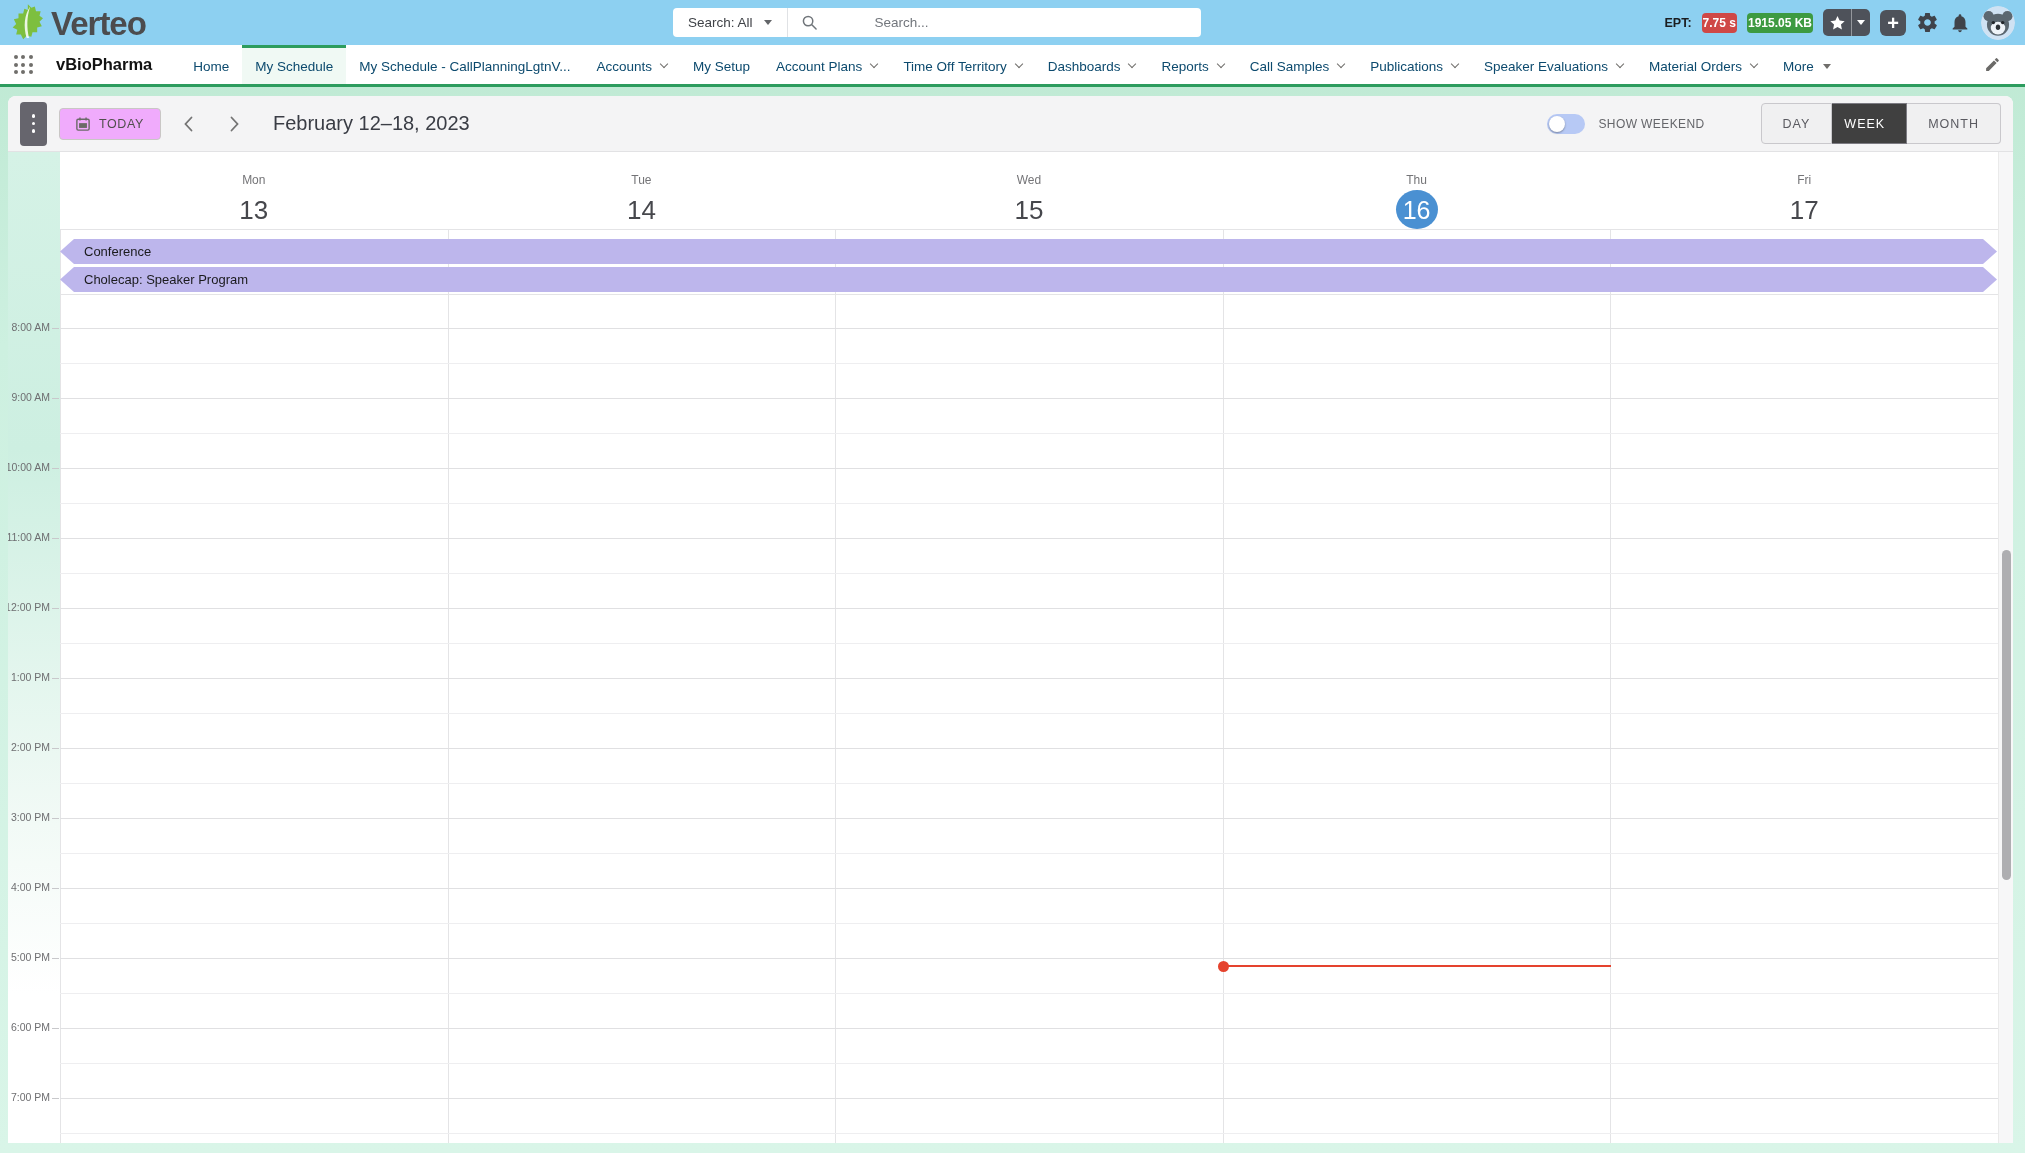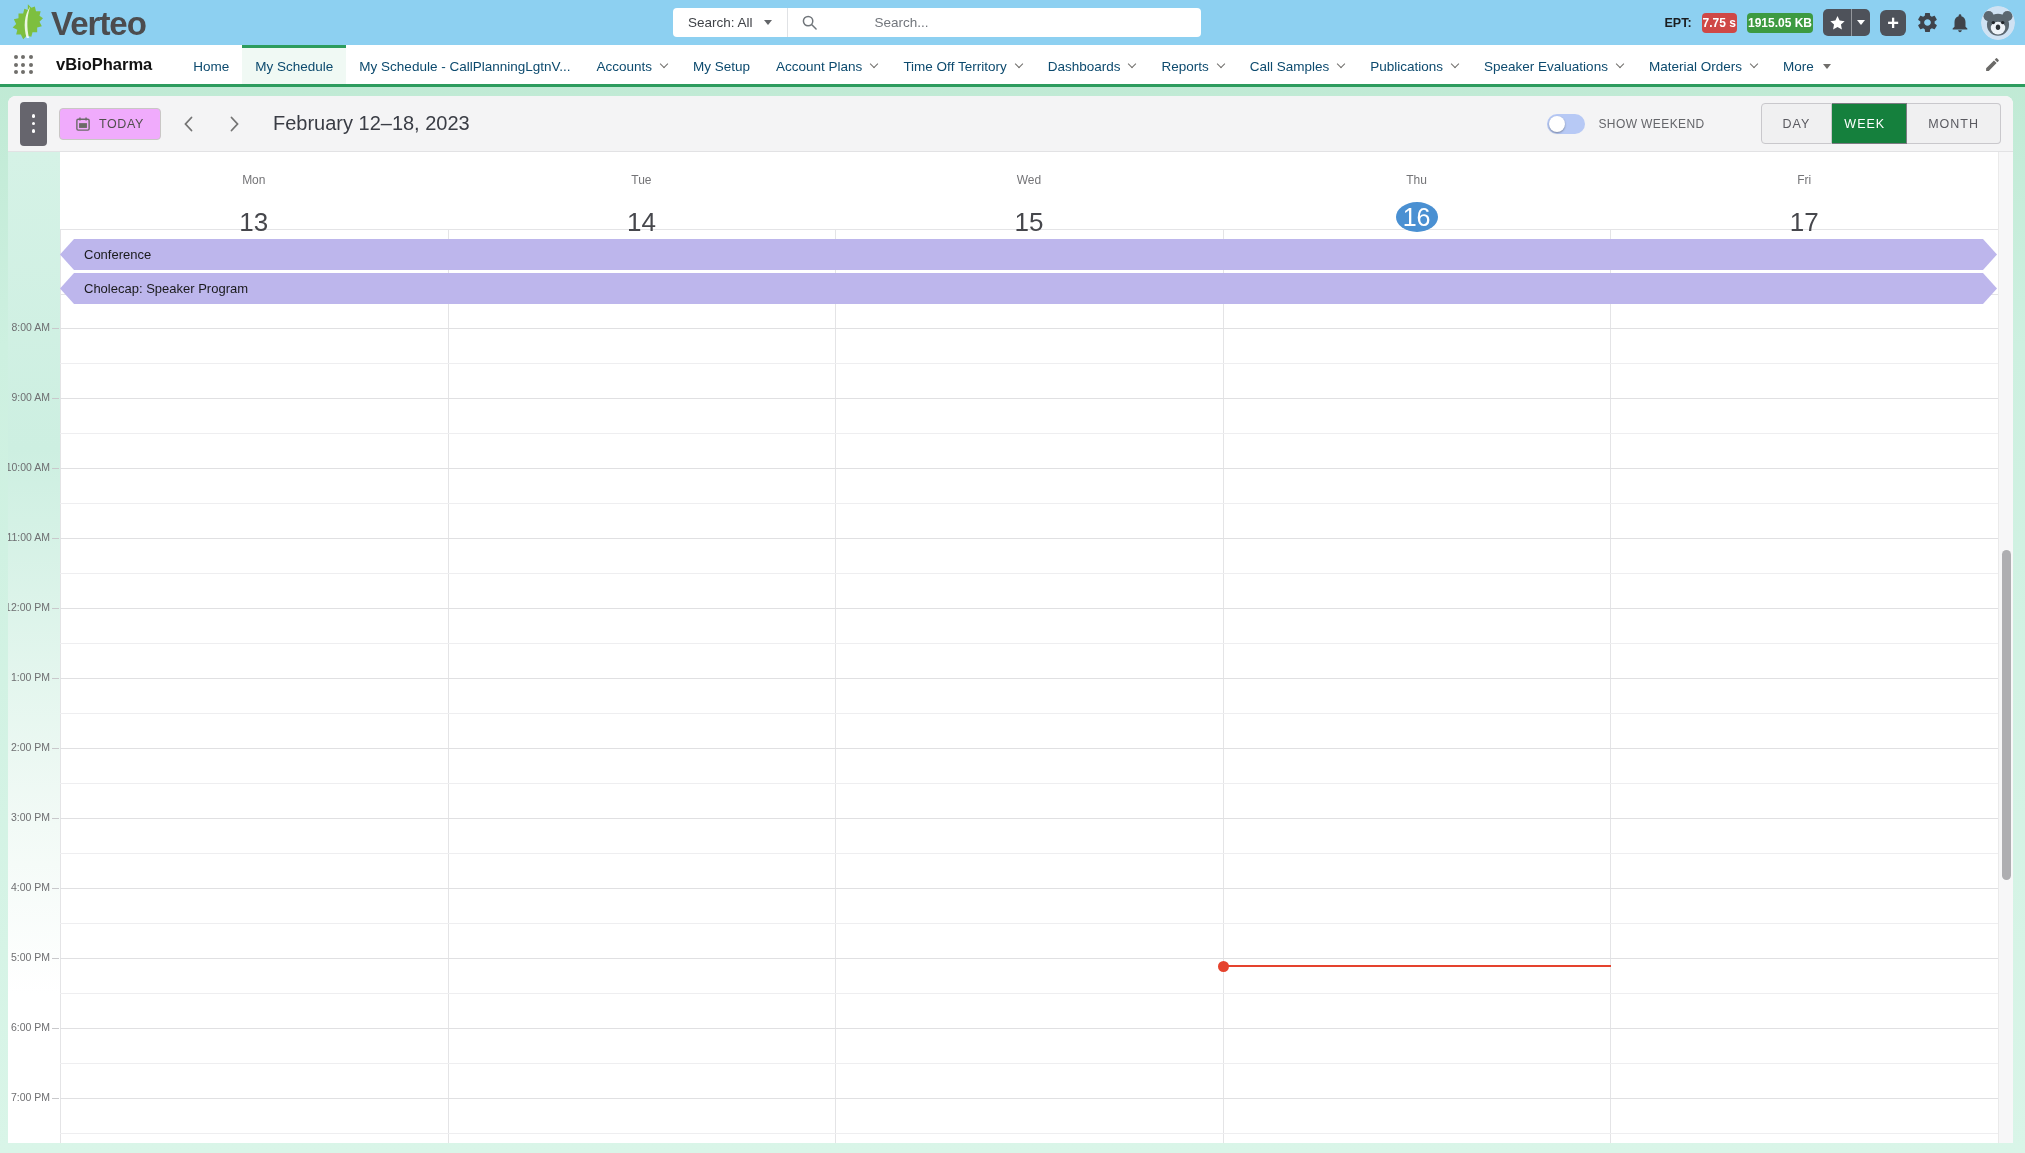--- a/index.html
+++ b/index.html
@@ -57,34 +57,34 @@
   .cal-title { font-size:20px; color:#3a3d45; margin-left:10px; }
   .toolbar-spacer { flex:1; }
   .toggle-wrap { display:flex; align-items:center; gap:13px; margin-right:46px; }
   .toggle { width:38px; height:20px; border-radius:10px; background:#b7c9f5; position:relative; cursor:pointer; border:none; }
   .toggle .knob { position:absolute; left:2px; top:2px; width:16px; height:16px; border-radius:50%; background:#fff; box-shadow:0 1px 2px rgba(0,0,0,.35); }
   .toggle-label { font-size:12px; letter-spacing:.4px; color:#65666a; }
   .views { display:flex; }
   .view-btn { height:41px; padding:0 21px; background:#f0f0f1; border:1px solid #c9c8cc; border-left-width:0; font-size:12.5px; letter-spacing:1px; color:#5a5a60; cursor:pointer; font-family:inherit; }
   .view-btn:first-of-type { border-left-width:1px; border-radius:4px 0 0 4px; }
   .view-btn:last-of-type { border-radius:0 4px 4px 0; }
-  .view-btn.is-selected { background:#15803d; border-color:#7c7b82; color:#fff;padding-left:12px; }
+  .view-btn.is-selected { background:#404040; border-color:#7c7b82; color:#fff;padding-left:12px; }
 
   
   .cal { position:absolute; left:0; top:56px; width:2005px; height:991px; }
   .gutter-bg { position:absolute; left:0; top:0; width:52px; height:100%; background:linear-gradient(180deg,#d5f2e6 0%,#cdefe1 30%,#f2faf6 68%,#fff 85%); }
   .day-headers { position:absolute; left:52px; top:0; width:1938px; height:78px; display:flex; border-bottom:1px solid #e4e4e6; }
-  .day-head { flex:1; display:flex; flex-direction:column; align-items:center; padding-top:21px; gap:20px; cursor:pointer; }
+  .day-head { flex:1; display:flex; flex-direction:column; align-items:center; padding-top:21px; gap:8px; cursor:pointer; }
   .day-name { font-size:12px; color:#747477; }
   .day-num { font-size:26px; color:#46474c; line-height:30px; }
   .day-head.is-today .day-num { width:42px; height:42px; border-radius:50%; background:#4a90d2; color:#fff; display:flex; align-items:center; justify-content:center; margin-top:-5px; font-size:25px; }
   .col-lines { position:absolute; left:52px; top:78px; width:1938px; height:913px; display:flex; }
   .col-line { flex:1; border-left:1px solid #e4e4e6; }
   .allday { position:absolute; left:52px; top:78px; width:1938px; height:65px; padding-top:9px; border-bottom:1px solid #e4e4e6; }
-  .allday-bar { width:1937px; height:31px; margin-bottom:3px; background:#bdb6ec; clip-path:polygon(14px 0, calc(100% - 14px) 0, 100% 50%, calc(100% - 14px) 100%, 14px 100%, 0 50%); display:flex; align-items:center; padding-left:24px; font-size:13px; color:#1a1a1c; cursor:pointer; }
+  .allday-bar { width:1937px; height:25px; margin-bottom:3px; background:#bdb6ec; clip-path:polygon(14px 0, calc(100% - 14px) 0, 100% 50%, calc(100% - 14px) 100%, 14px 100%, 0 50%); display:flex; align-items:center; padding-left:24px; font-size:13px; color:#1a1a1c; cursor:pointer; }
   .grid { position:absolute; left:0; top:143px; width:2005px; height:848px; overflow:hidden; }
   .time-row { position:absolute; left:0; width:100%; height:0; }
   .time-label { position:absolute; left:-3px; top:-7px; width:45px; font-size:10.5px; color:#6e6e71; text-align:right; }
   .time-tick { position:absolute; left:44px; top:0; width:7px; height:1px; background:#c8c8cb; }
   .line-hour { position:absolute; left:52px; top:0; width:1938px; height:1px; background:#e0e0e2; }
   .line-half { position:absolute; left:52px; top:35px; width:1938px; height:1px; background:#eeeef0; }
   .now-line { position:absolute; left:1215px; top:670px; width:388px; height:2px; background:#e5432e; }
   .now-dot { position:absolute; left:-5px; top:-4px; width:11px; height:11px; border-radius:50%; background:#e5432e; }
   .scrolltrack { position:absolute; left:1990px; top:0; width:15px; height:991px; background:#f7f7f8; border-left:1px solid #eaeaea; }
   .scrollthumb { position:absolute; left:3px; top:398px; width:9px; height:330px; border-radius:5px; background:#aeaeb1; cursor:pointer; }

